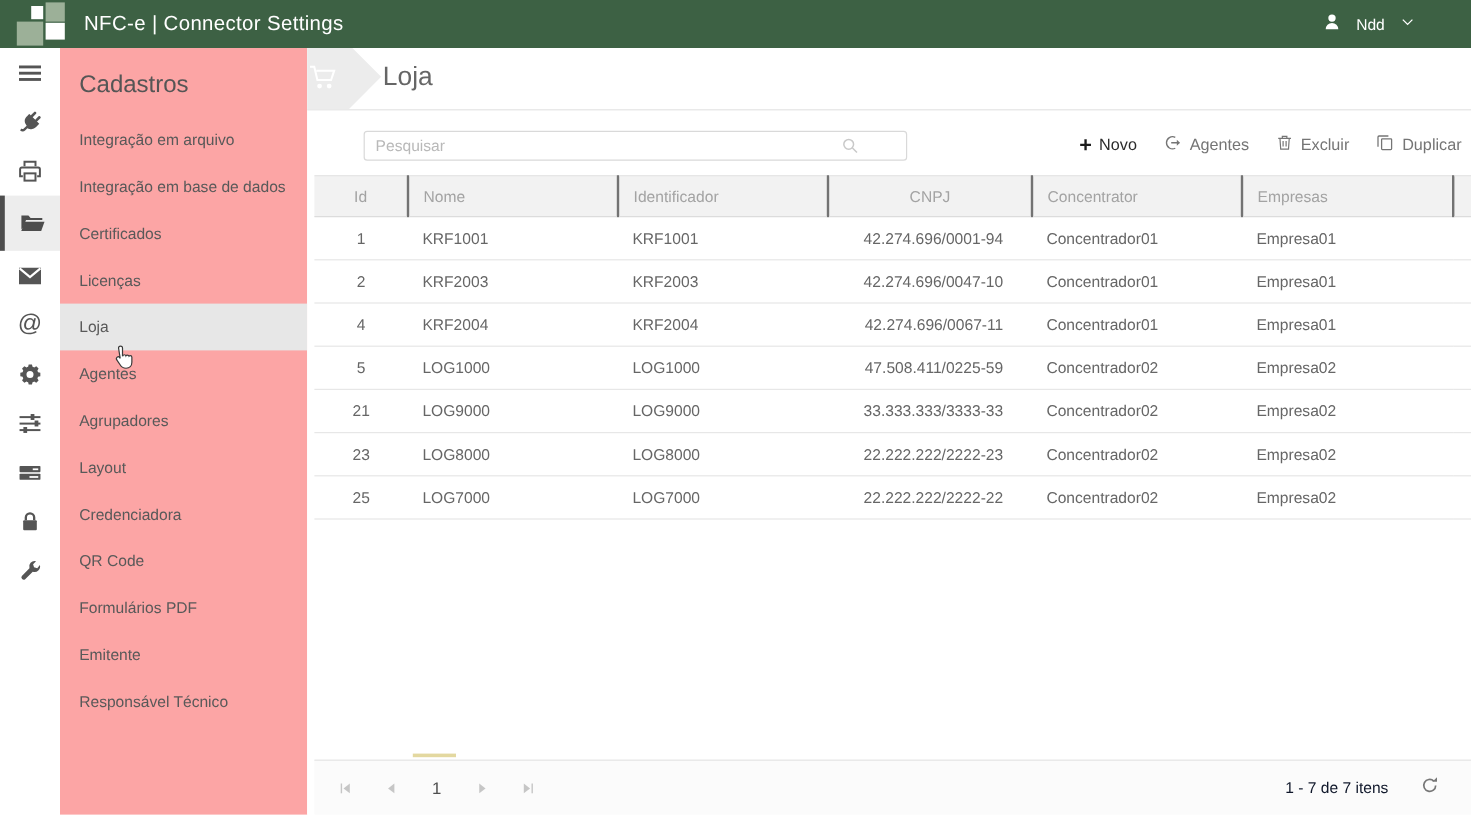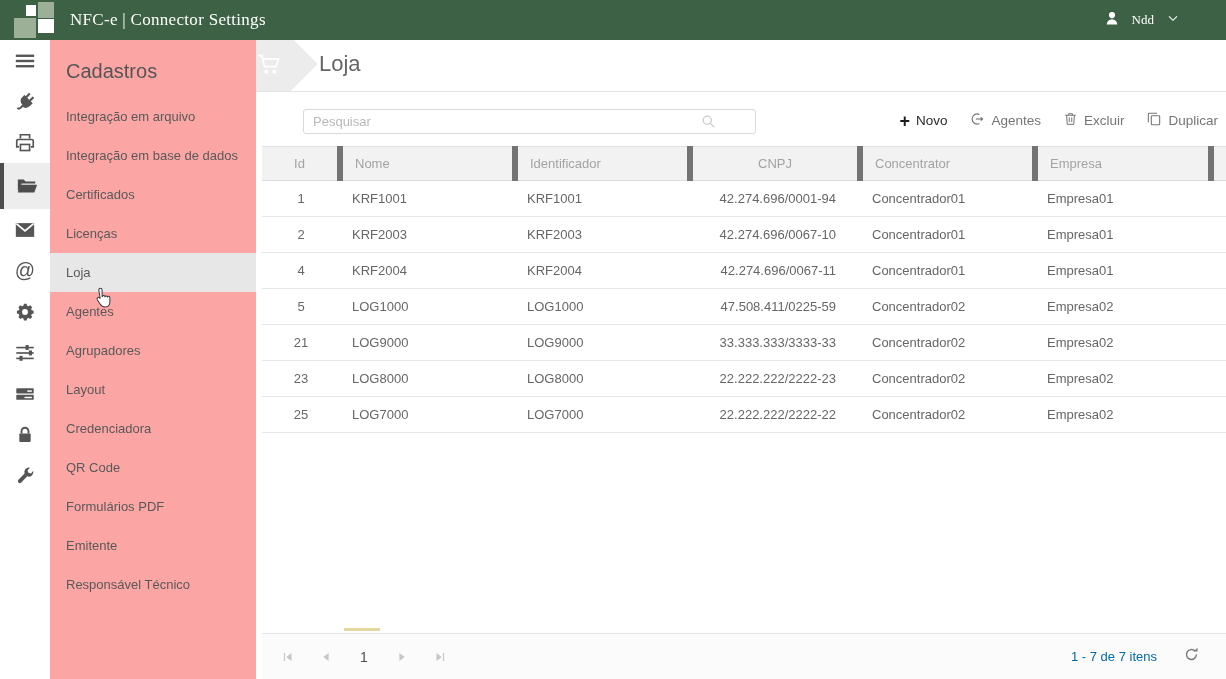--- a/index.html
+++ b/index.html
@@ -3,21 +3,21 @@
 <meta charset="utf-8">
 <style>
   * { margin:0; padding:0; box-sizing:border-box; }
   html,body { width:1226px; height:679px; }
   body { font-family:"Liberation Sans", sans-serif; background:#fff; overflow:hidden; }
 
   .app { position:relative; width:1226px; height:679px; background:#fff; }
 
   
   .topbar { position:absolute; top:0; left:0; right:0; height:40px; background:#3d6144;
-            display:flex; align-items:center; color:#fff;font-family:Liberation Serif, serif; }
+            display:flex; align-items:center; color:#fff; }
   .logo { position:relative; width:42px; height:40px; margin-left:13px; flex:0 0 auto; }
   .logo .sq { position:absolute; }
   .logo .sq1 { left:13px; top:5px;  width:10px; height:11px; background:#fff; }
   .logo .sq2 { left:25px; top:2px;  width:16px; height:16px; background:#9cb098; }
   .logo .sq3 { left:1px;  top:18px; width:22px; height:20px; background:#9cb098; }
   .logo .sq4 { left:25px; top:19px; width:16px; height:14px; background:#fff; }
   .app-title { margin-left:15px; font-size:17px; font-weight:300; letter-spacing:.3px; }
   .topbar-right { margin-left:auto; display:flex; align-items:center; gap:11px; padding-right:45px; }
   .user-name { font-size:13px; }
 
@@ -55,38 +55,38 @@
   .tool-btn { display:flex; align-items:center; gap:6px; font-size:13.5px; color:#757575; cursor:pointer; }
   .tool-btn.primary { color:#2b2b2b; }
   .plus-glyph { font-size:18px; font-weight:700; line-height:14px; color:#1d1d1d; }
 
   
   .grid { position:absolute; top:106px; left:6px; right:0; }
   table { border-collapse:collapse; table-layout:fixed; width:100%; }
   col.c-id{width:78px} col.c-nome{width:175px} col.c-ident{width:175px}
   col.c-cnpj{width:170px} col.c-conc{width:175px} col.c-emp{width:176px}
   thead th { height:34px; background:#f2f2f2; border-top:1px solid #e0e0e0; border-bottom:1px solid #dcdcdc;
-             border-right:6px solid #737373; font-weight:400; font-size:13px; color:#a3a3a3;
+             border-right:2px solid #737373; font-weight:400; font-size:13px; color:#a3a3a3;
              text-align:left; padding:0 12px; }
   thead th.t-center { text-align:center; padding:0; }
   thead th:last-child { border-right:none; }
   tbody td { height:36px; border-bottom:1px solid #e7e7e7; font-size:13px; color:#666;
              padding:0 12px; white-space:nowrap; overflow:hidden; }
   td.t-center { text-align:center; padding:0; }
   td.t-right { text-align:right; padding-right:24px; }
 
   
   .pager { position:absolute; bottom:0; left:6px; right:0; height:46px; background:#fbfbfb;
            border-top:1px solid #e4e4e4; display:flex; align-items:center; }
   .page-indicator { position:absolute; top:-6px; left:82px; width:36px; height:3px; background:#e3d8a0; }
   .pager-btn { width:24px; height:24px; display:flex; align-items:center; justify-content:center; cursor:pointer; }
   .pager-nav { display:flex; align-items:center; gap:14px; padding-left:14px; }
   .page-num { font-size:14px; color:#4f4f4f; }
   .pager-right { margin-left:auto; display:flex; align-items:center; gap:26px; padding-right:26px; }
-  .pager-info { font-size:13px; color:#0369a1; }
+  .pager-info { font-size:13px; color:#0f172a; }
 
   .mouse-cursor { position:absolute; left:91px; top:286px; z-index:50; pointer-events:none; }
 </style>
 </head>
 <body>
 
 <div class="app">
 
   <div class="topbar">
     <div class="logo">
@@ -290,39 +290,39 @@
             <col class="c-emp">
             <col>
         </colgroup>
         <thead>
           <tr>
             <th class="t-center">Id</th>
             <th>Nome</th>
             <th>Identificador</th>
             <th class="t-center">CNPJ</th>
             <th>Concentrator</th>
-            <th>Empresa</th>
+            <th>Empresas</th>
             <th></th>
           </tr>
         </thead>
         <tbody>
           <tr>
             <td class="t-center">1</td>
             <td>KRF1001</td>
             <td>KRF1001</td>
             <td class="t-right">42.274.696/0001-94</td>
             <td>Concentrador01</td>
             <td>Empresa01</td>
             <td></td>
           </tr>
           <tr>
             <td class="t-center">2</td>
             <td>KRF2003</td>
             <td>KRF2003</td>
-            <td class="t-right">42.274.696/0067-10</td>
+            <td class="t-right">42.274.696/0047-10</td>
             <td>Concentrador01</td>
             <td>Empresa01</td>
             <td></td>
           </tr>
           <tr>
             <td class="t-center">4</td>
             <td>KRF2004</td>
             <td>KRF2004</td>
             <td class="t-right">42.274.696/0067-11</td>
             <td>Concentrador01</td>

